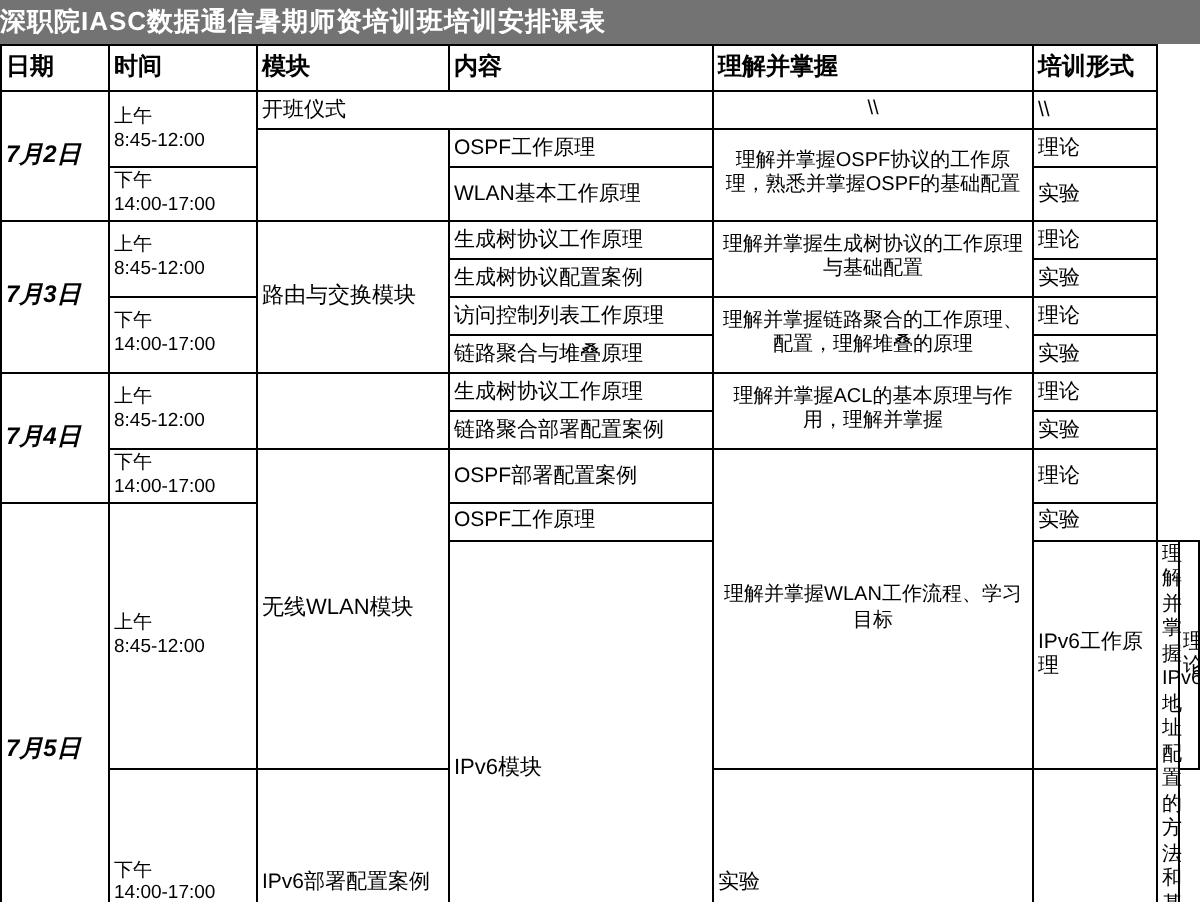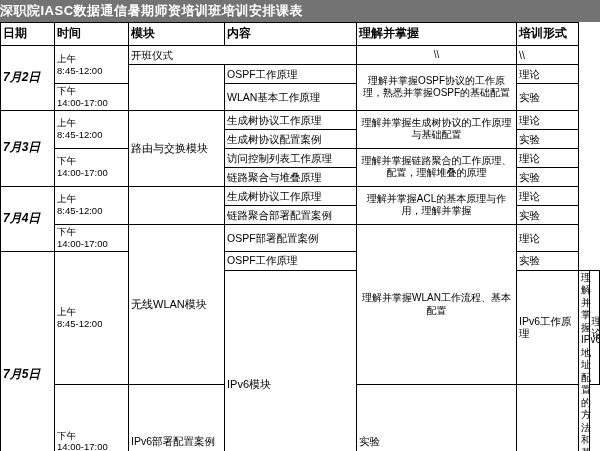--- a/index.html
+++ b/index.html
@@ -149,21 +149,21 @@
         <td class="content-cell">链路聚合部署配置案例</td>
         <td class="form-cell">实验</td>
       </tr>
       <tr class="row-h">
         <td class="time-cell">
           <span class="ampm">下午</span>
           <span class="hrs">14:00-17:00</span>
         </td>
         <td class="module-cell" rowspan="3">无线WLAN模块</td>
         <td class="content-cell">OSPF部署配置案例</td>
-        <td class="goal-cell" rowspan="3">理解并掌握WLAN工作流程、基本配置</td>
+        <td class="goal-cell" rowspan="3">理解并掌握WLAN工作流程、学习目标</td>
         <td class="form-cell">理论</td>
       </tr>
 
       <tr class="row-h">
         <td class="date-cell" rowspan="3">7月5日</td>
         <td class="time-cell" rowspan="2">
           <span class="ampm">上午</span>
           <span class="hrs">8:45-12:00</span>
         </td>
         <td class="content-cell">OSPF工作原理</td>

